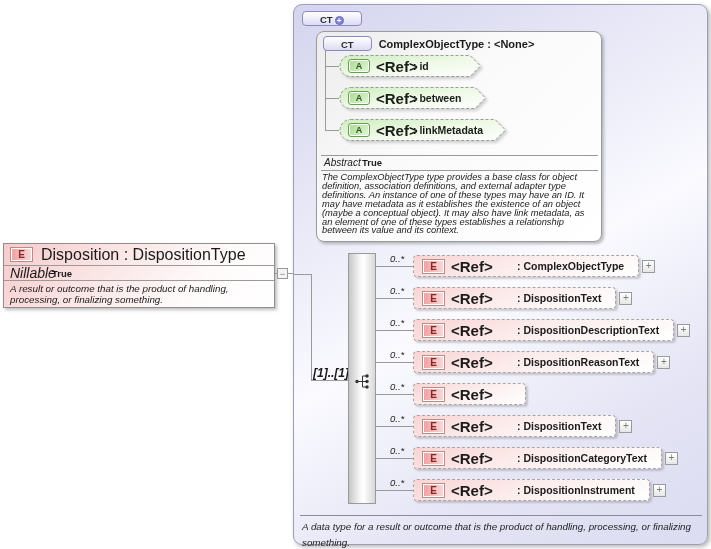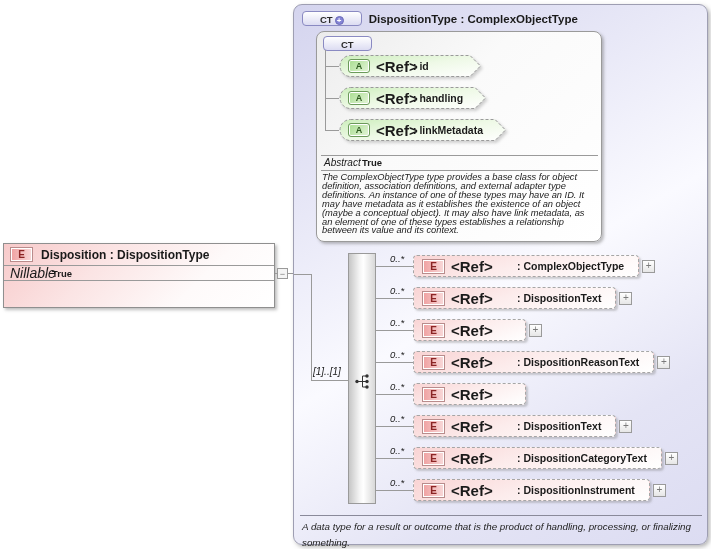--- a/index.html
+++ b/index.html
@@ -5,21 +5,21 @@
   html,body{margin:0;padding:0;background:#ffffff;}
   #stage{position:relative;width:711px;height:549px;font-family:"Liberation Sans",sans-serif;color:#1a1a1a;overflow:hidden;}
   .hline{position:absolute;height:1px;background:#9a9a9a;}
   .vline{position:absolute;width:1px;background:#9a9a9a;}
 
   
   .elem-box{position:absolute;left:3px;top:243px;width:272px;height:65px;box-sizing:border-box;
     border:1px solid #8f8f8f;background:linear-gradient(135deg,#f7caca 0%,#fbe4e4 35%,#fefafa 70%,#ffffff 100%);
     box-shadow:2px 2px 3px rgba(110,110,110,.45);}
   .elem-head{display:flex;align-items:center;gap:8px;height:21px;padding:0 6px;border-bottom:1px solid #9a9a9a;}
-  .elem-title{font-size:12px;font-weight:bold;white-space:nowrap;}
+  .elem-title{font-size:16px;font-weight:normal;white-space:nowrap;}
   .prop-row{display:flex;align-items:center;height:14px;padding:0 6px;border-bottom:1px solid #9a9a9a;}
   .prop-label{font-size:14px;font-style:italic;width:38px;}
   .prop-value{font-size:9.5px;font-weight:bold;margin-left:4px;}
   .annot{font-style:italic;font-size:9.8px;line-height:11px;padding:2px 6px;}
 
   
   .e-badge{display:inline-flex;align-items:center;justify-content:center;width:21px;height:13px;flex:0 0 auto;
     border:1px solid #b98c8c;box-shadow:inset 0 0 0 1px #ffffff;color:#8b2525;font-size:10px;font-weight:bold;
     background:linear-gradient(90deg,#efa0a0,#f9dada);}
   .a-badge{display:inline-flex;align-items:center;justify-content:center;width:20px;height:12px;flex:0 0 auto;
@@ -60,21 +60,21 @@
   .attr-node svg{position:absolute;left:0;top:0;z-index:0;}
   .attr-node>*{position:relative;z-index:1;}
   .ref-label{font-size:15px;font-weight:bold;white-space:nowrap;}
   .attr-node .ref-label.ref-fixed{width:31px;}
   .node-name{font-size:10.5px;font-weight:bold;white-space:nowrap;}
 
   
   .seq-bar{position:absolute;left:54px;top:248px;width:28px;height:251px;box-sizing:border-box;border:1px solid #9a9a9a;
     background:linear-gradient(90deg,#c6c6c6 0%,#f4f4f4 40%,#ffffff 55%,#d8d8d8 100%);}
   .seq-icon{position:absolute;left:5px;top:119px;}
-  .card-label{position:absolute;left:19px;top:361px;font-size:10px;font-style:italic;font-weight:normal;white-space:nowrap;}
+  .card-label{position:absolute;left:19px;top:361px;font-size:12px;font-style:italic;font-weight:bold;white-space:nowrap;}
 
   
   .child-row{position:absolute;left:82px;height:22px;}
   .child-link{position:absolute;left:0;top:11px;width:37px;height:1px;background:#9a9a9a;}
   .occ-label{position:absolute;left:14px;top:-2px;font-size:9.5px;font-style:italic;white-space:nowrap;}
   .child-flex{position:absolute;left:37px;top:0;display:flex;align-items:center;gap:3px;}
   .elem-node{display:flex;align-items:center;gap:6px;height:22px;box-sizing:border-box;padding:0 14px 0 8px;
     border:1px dashed #a6a6a6;border-radius:4px;white-space:nowrap;
     background:linear-gradient(160deg,#f9d4d4 0%,#fcecec 45%,#ffffff 100%);
     box-shadow:2px 2px 2px rgba(120,120,120,.35);}
@@ -89,41 +89,42 @@
 
   <div class="elem-box">
     <div class="elem-head">
       <span class="e-badge">E</span>
       <span class="elem-title">Disposition : DispositionType</span>
     </div>
     <div class="prop-row">
       <span class="prop-label">Nillable</span>
       <span class="prop-value">True</span>
     </div>
+    <div class="annot">A result or outcome that is the product of handling, processing, or finalizing something.</div>
   </div>
 
   <div class="hline" style="left:275px;top:273px;width:19px;"></div>
   <div class="minus-box">
     <span>−</span>
   </div>
 
   <div class="ct-box">
     <div class="ct-head">
       <span class="ct-badge">
         <span>CT</span>
         <span class="plus-circle">+</span>
       </span>
-      <span class="ct-title">DispositionType : ComplexObjectType</span>
     </div>
 
     <div class="base-box">
       <div class="base-head">
         <span class="ct-badge">
           <span>CT</span>
         </span>
+        <span class="base-title">ComplexObjectType : &lt;None&gt;</span>
       </div>
 
       <div class="vline" style="left:8px;top:18px;height:81px;"></div>
       <div class="hline" style="left:8px;top:34px;width:14px;"></div>
       <div class="hline" style="left:8px;top:66px;width:14px;"></div>
       <div class="hline" style="left:8px;top:98px;width:14px;"></div>
 
       <div class="attr-row" style="top:23px;">
         <div class="attr-node" style="width:143px;">
           <svg width="143" height="22" viewBox="0 0 143 22">
@@ -148,21 +149,21 @@
                 <linearGradient id="ag1" x1="0" y1="0" x2="1" y2="1">
                   <stop offset="0" stop-color="#cdeebd"></stop>
                   <stop offset="0.5" stop-color="#eef9e6"></stop>
                   <stop offset="1" stop-color="#ffffff"></stop>
                 </linearGradient>
               </defs>
               <path d="M 11.5 0.5 H 136 L 146.5 11 L 136 21.5 H 11.5 A 10.5 10.5 0 0 1 11.5 0.5 Z" fill="url(#ag1)" stroke="#9a9a9a" stroke-width="1" stroke-dasharray="3,2"></path>
             </svg>
           <span class="a-badge">A</span>
           <span class="ref-label ref-fixed">&lt;Ref&gt;</span>
-          <span class="node-name">: handling</span>
+          <span class="node-name">: between</span>
         </div>
       </div>
       <div class="attr-row" style="top:87px;">
         <div class="attr-node" style="width:168px;">
           <svg width="168" height="22" viewBox="0 0 168 22">
               <defs>
                 <linearGradient id="ag2" x1="0" y1="0" x2="1" y2="1">
                   <stop offset="0" stop-color="#cdeebd"></stop>
                   <stop offset="0.5" stop-color="#eef9e6"></stop>
                   <stop offset="1" stop-color="#ffffff"></stop>
@@ -228,20 +229,21 @@
       </div>
     </div>
 
     <div class="child-row" style="top:314px;">
       <div class="child-link"></div>
       <span class="occ-label">0..*</span>
       <div class="child-flex">
         <div class="elem-node">
           <span class="e-badge">E</span>
           <span class="ref-label">&lt;Ref&gt;</span>
+          <span class="node-name">: DispositionDescriptionText</span>
         </div>
         <span class="expand-box">+</span>
       </div>
     </div>
 
     <div class="child-row" style="top:346px;">
       <div class="child-link"></div>
       <span class="occ-label">0..*</span>
       <div class="child-flex">
         <div class="elem-node">

